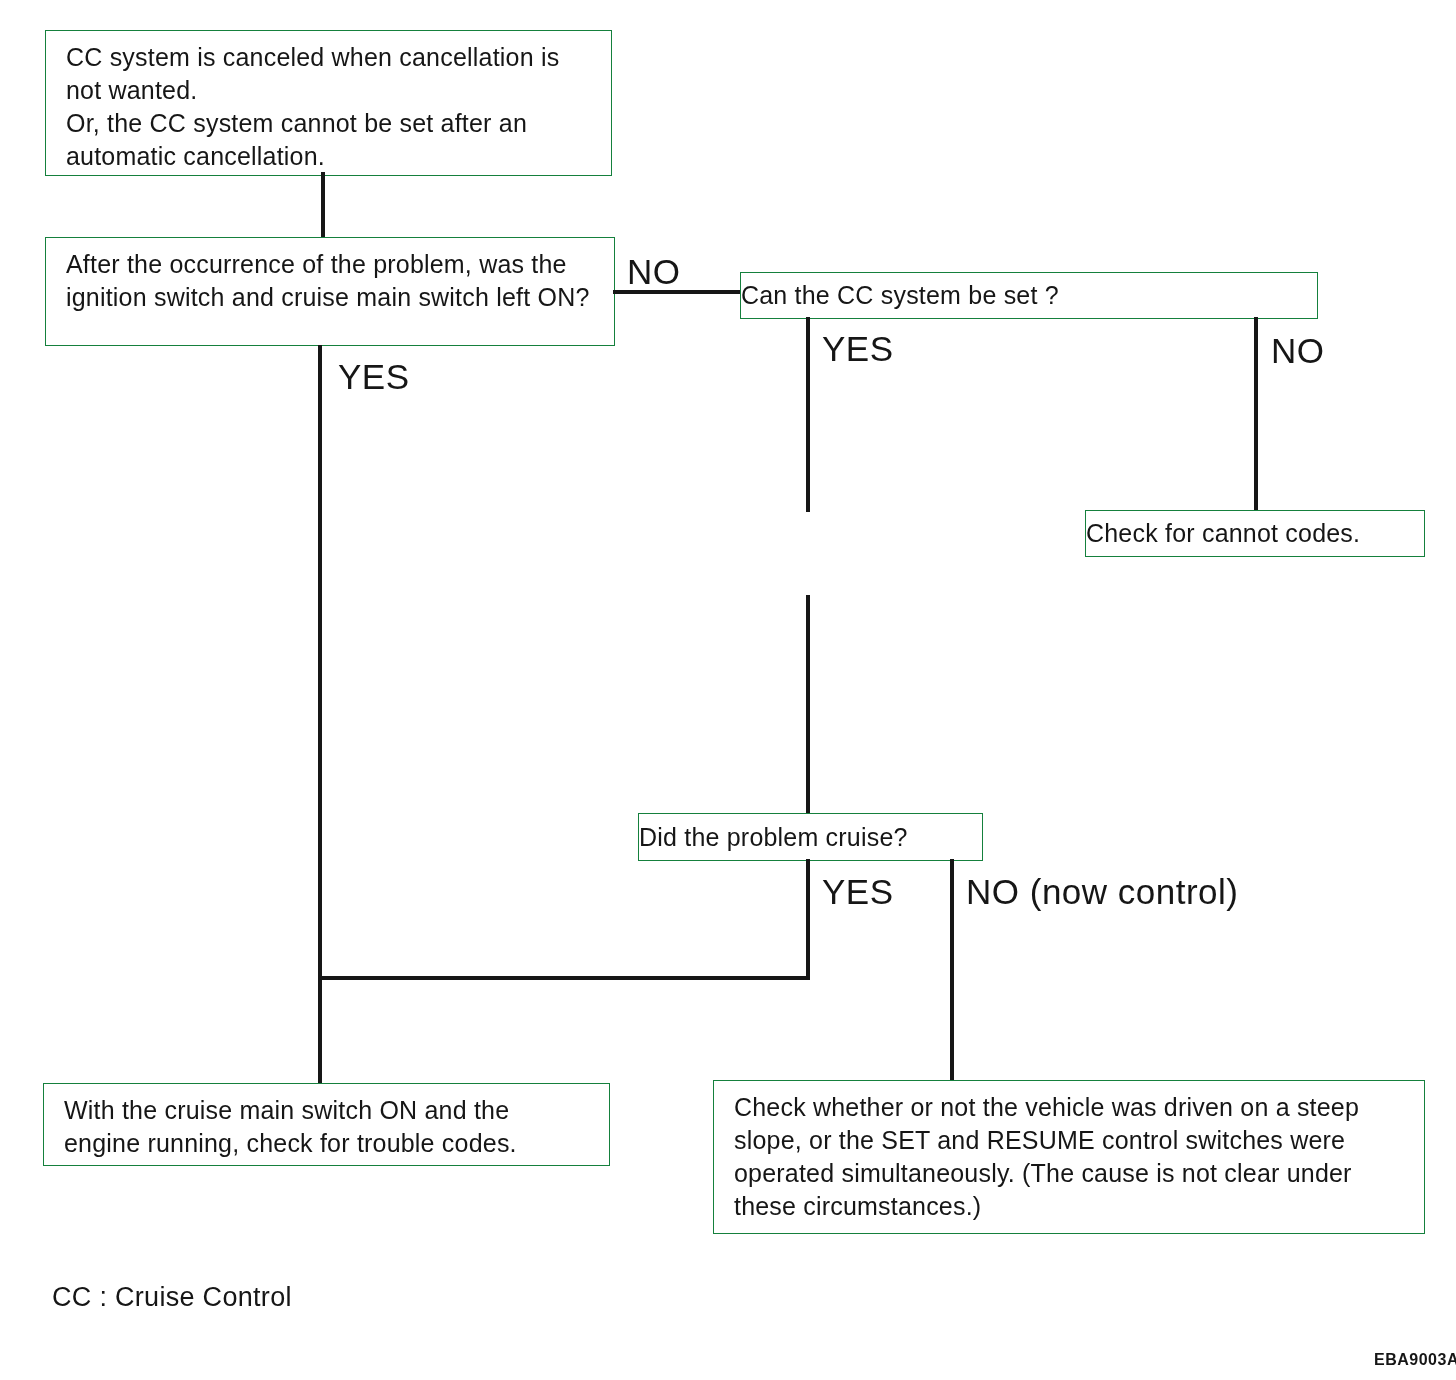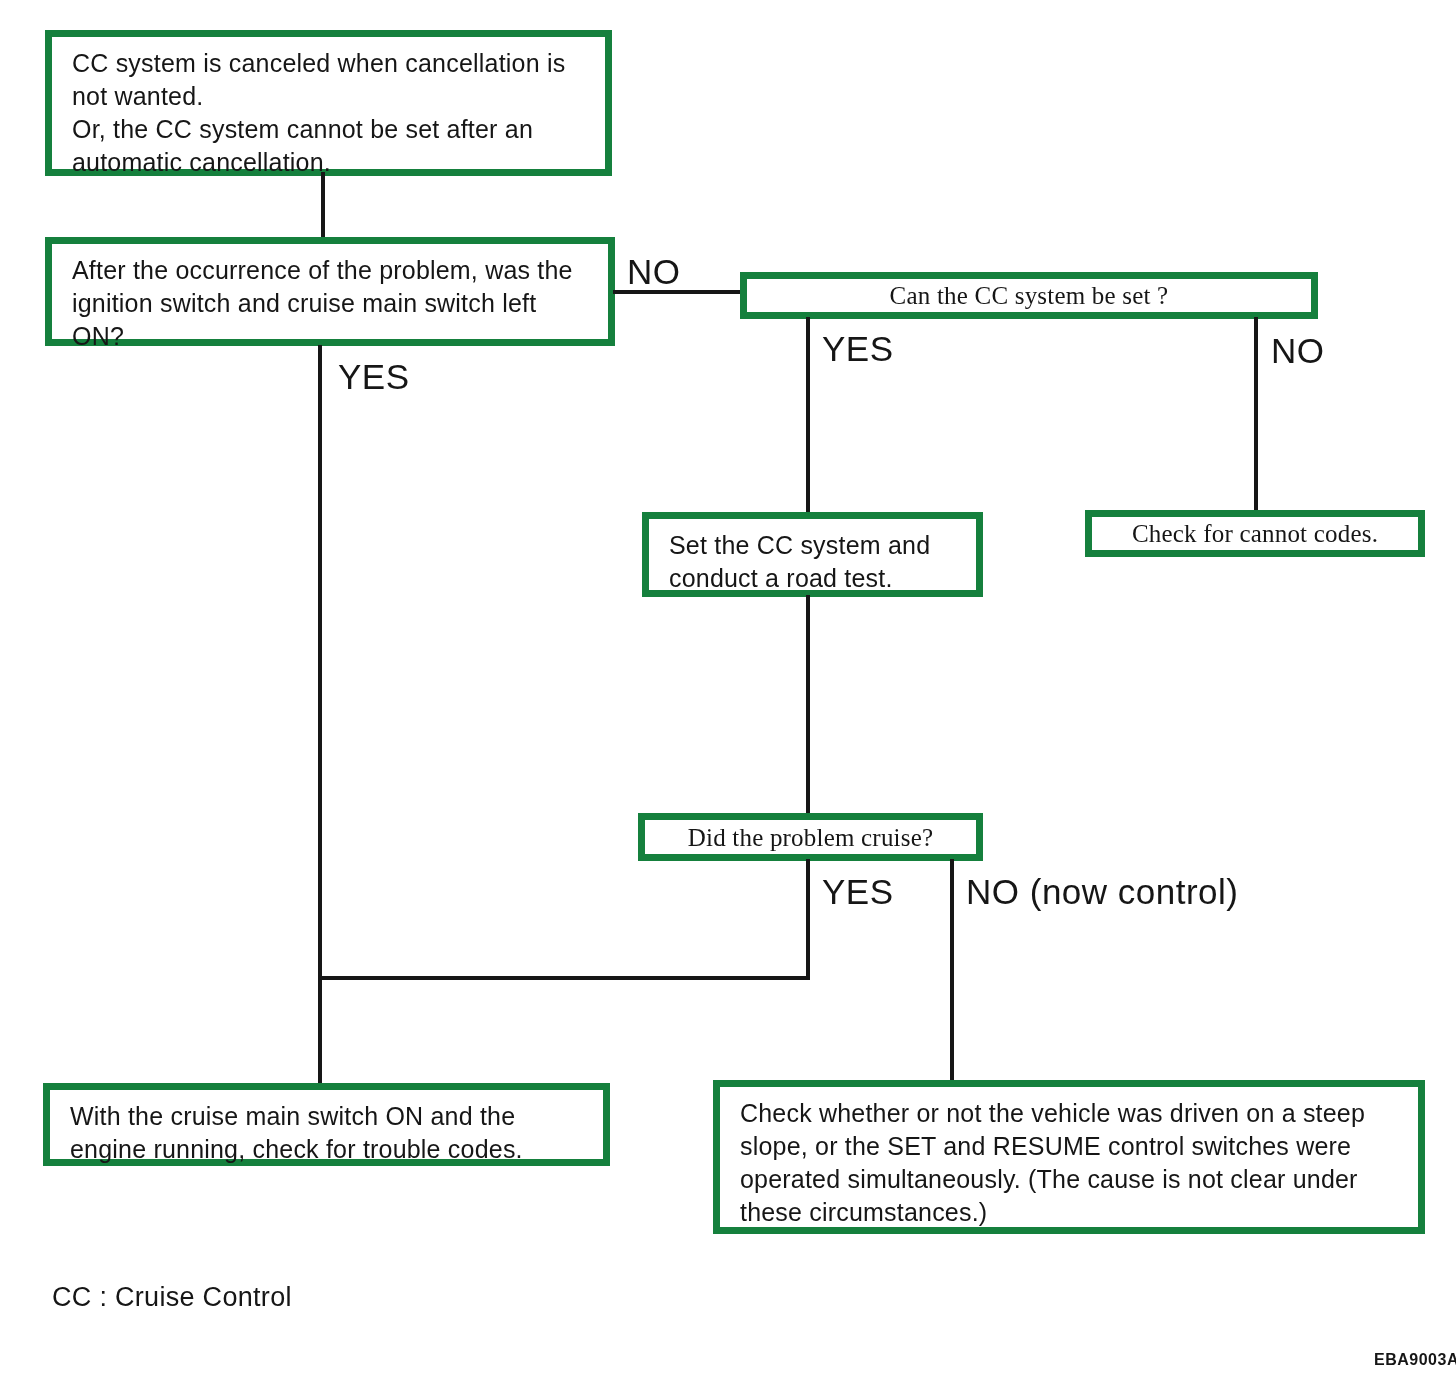--- a/index.html
+++ b/index.html
@@ -11,39 +11,38 @@
     position: relative;
     width: 1456px;
     height: 1380px;
     background: #ffffff;
     font-family: "Liberation Sans", "DejaVu Sans", sans-serif;
     color: #161616;
     overflow: hidden;
   }
   .box {
     position: absolute;
-    border: 7px solid #15803d;
+    border: 1px solid #15803d;
     background: #ffffff;
     box-sizing: border-box;
   }
   .box-text {
     font-size: 25px;
     line-height: 33px;
     white-space: pre-line;
     letter-spacing: 0.2px;
   }
   .pad {
     padding: 10px 20px;
   }
   .center {
     display: flex;
     align-items: center;
-    justify-content: center;
+    justify-content: flex-start;
     text-align: center;
-    font-family: Liberation Serif, serif;
   }
   .line {
     position: absolute;
     background: #161616;
   }
   .branch-label {
     position: absolute;
     font-size: 35px;
     letter-spacing: 0.5px;
     white-space: nowrap;
@@ -105,23 +104,20 @@
   </div>
 
   <div class="box pad" id="b-ignition">
     <div class="box-text">After the occurrence of the problem, was the ignition switch and cruise main switch left ON?</div>
   </div>
 
   <div class="box center" id="b-canset">
     <div class="box-text">Can the CC system be set ?</div>
   </div>
 
-  <div class="box pad" id="b-roadtest">
-    <div class="box-text">Set the CC system and conduct a road test.</div>
-  </div>
 
   <div class="box center" id="b-reoccur">
     <div class="box-text">Did the problem cruise?</div>
   </div>
 
   <div class="box center" id="b-troublecodes">
     <div class="box-text">Check for cannot codes.</div>
   </div>
 
   <div class="box pad" id="b-steepslope">

